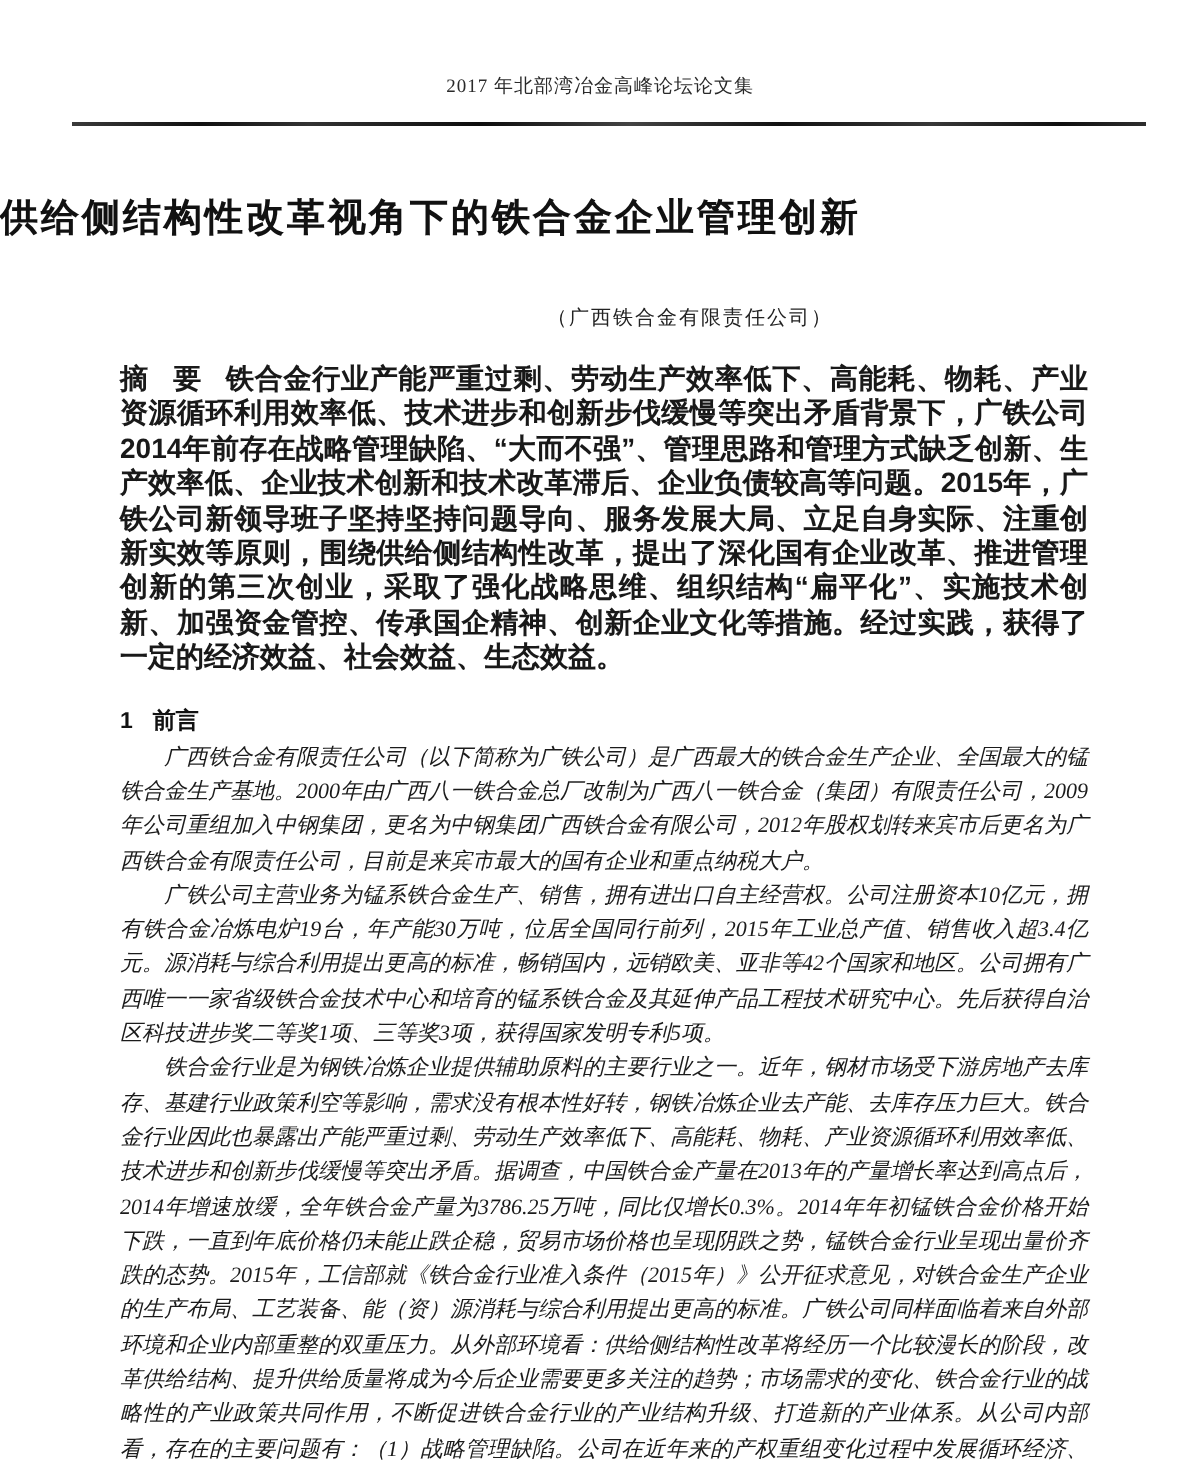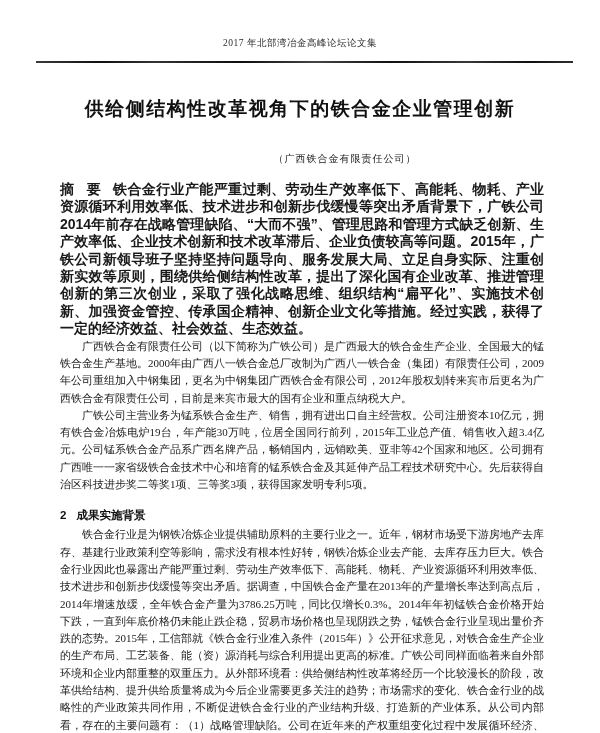--- a/index.html
+++ b/index.html
@@ -35,21 +35,21 @@
     height: 2px;
     background: linear-gradient(90deg,
       #3a3a3a 0%, #101010 12%, #333 22%, #0d0d0d 38%,
       #444 52%, #111 66%, #383838 80%, #0f0f0f 92%, #2e2e2e 100%);
   }
   .paper-title {
     position: absolute;
     top: 72px;
     left: 0;
     width: 100%;
-    text-align: center;
+    text-align: left;
     font-family: "Liberation Sans", "DejaVu Sans", sans-serif;
     font-weight: 700;
     font-size: 19px;
     letter-spacing: 1.5px;
     color: #111;
   }
   .author {
     position: absolute;
     top: 111px;
     left: 0;
@@ -110,20 +110,21 @@
     color: #111;
   }
   .sec-heading .sec-num { margin-right: 10px; }
   .body-para {
     font-size: 11px;
     line-height: 17.3px;
     text-align: justify;
     text-indent: 2em;
     color: #1b1b1b;
     margin: 0;
+    font-style: italic;
   }
 </style>
 </head>
 <body>
 
 <div class="page">
 
   <div class="running-header">2017 年北部湾冶金高峰论坛论文集</div>
 
   <div class="header-rule"></div>
@@ -133,26 +134,26 @@
 
   <div class="affiliation">（广西铁合金有限责任公司）</div>
 
   <div class="content">
 
     <div class="abstract">
       <span class="label">摘 要</span><span>铁合金行业产能严重过剩、劳动生产效率低下、高能耗、物耗、产业资源循环利用效率低、技术进步和创新步伐缓慢等突出矛盾背景下，广铁公司2014年前存在战略管理缺陷、“大而不强”、管理思路和管理方式缺乏创新、生产效率低、企业技术创新和技术改革滞后、企业负债较高等问题。2015年，广铁公司新领导班子坚持坚持问题导向、服务发展大局、立足自身实际、注重创新实效等原则，围绕供给侧结构性改革，提出了深化国有企业改革、推进管理创新的第三次创业，采取了强化战略思维、组织结构“扁平化”、实施技术创新、加强资金管控、传承国企精神、创新企业文化等措施。经过实践，获得了一定的经济效益、社会效益、生态效益。</span>
     </div>
 
 
+    <div class="sec-heading">
+      <span class="sec-num">1</span><span>前言</span>
+    </div>
 
     <p class="body-para">广西铁合金有限责任公司（以下简称为广铁公司）是广西最大的铁合金生产企业、全国最大的锰铁合金生产基地。2000年由广西八一铁合金总厂改制为广西八一铁合金（集团）有限责任公司，2009年公司重组加入中钢集团，更名为中钢集团广西铁合金有限公司，2012年股权划转来宾市后更名为广西铁合金有限责任公司，目前是来宾市最大的国有企业和重点纳税大户。</p>
 
-    <p class="body-para">广铁公司主营业务为锰系铁合金生产、销售，拥有进出口自主经营权。公司注册资本10亿元，拥有铁合金冶炼电炉19台，年产能30万吨，位居全国同行前列，2015年工业总产值、销售收入超3.4亿元。公司锰系铁合金产品系广西名牌产品，畅销国内，远销欧美、亚非等42个国家和地区。公司拥有广西唯一一家省级铁合金技术中心和培育的锰系铁合金及其延伸产品工程技术研究中心。先后获得自治区科技进步奖二等奖1项、三等奖3项，获得国家发明专利5项。</p>
+    <p class="body-para">广铁公司主营业务为锰系铁合金生产、销售，拥有进出口自主经营权。公司注册资本10亿元，拥有铁合金冶炼电炉19台，年产能30万吨，位居全国同行前列，2015年工业总产值、销售收入超3.4亿元。源消耗与综合利用提出更高的标准，畅销国内，远销欧美、亚非等42个国家和地区。公司拥有广西唯一一家省级铁合金技术中心和培育的锰系铁合金及其延伸产品工程技术研究中心。先后获得自治区科技进步奖二等奖1项、三等奖3项，获得国家发明专利5项。</p>
 
-    <div class="sec-heading">
-      <span class="sec-num">2</span><span>成果实施背景</span>
-    </div>
 
     <p class="body-para">铁合金行业是为钢铁冶炼企业提供辅助原料的主要行业之一。近年，钢材市场受下游房地产去库存、基建行业政策利空等影响，需求没有根本性好转，钢铁冶炼企业去产能、去库存压力巨大。铁合金行业因此也暴露出产能严重过剩、劳动生产效率低下、高能耗、物耗、产业资源循环利用效率低、技术进步和创新步伐缓慢等突出矛盾。据调查，中国铁合金产量在2013年的产量增长率达到高点后，2014年增速放缓，全年铁合金产量为3786.25万吨，同比仅增长0.3%。2014年年初锰铁合金价格开始下跌，一直到年底价格仍未能止跌企稳，贸易市场价格也呈现阴跌之势，锰铁合金行业呈现出量价齐跌的态势。2015年，工信部就《铁合金行业准入条件（2015年）》公开征求意见，对铁合金生产企业的生产布局、工艺装备、能（资）源消耗与综合利用提出更高的标准。广铁公司同样面临着来自外部环境和企业内部重整的双重压力。从外部环境看：供给侧结构性改革将经历一个比较漫长的阶段，改革供给结构、提升供给质量将成为今后企业需要更多关注的趋势；市场需求的变化、铁合金行业的战略性的产业政策共同作用，不断促进铁合金行业的产业结构升级、打造新的产业体系。从公司内部看，存在的主要问题有：（1）战略管理缺陷。公司在近年来的产权重组变化过程中发展循环经济、多元化经营、技术进步等长期战略思路不清晰，制约了公司在复杂环境中的发展。（2）“大而不强”。虽然公司生产规模大，但落后产能比重大，创新能力不强，没有形成企业的核心</p>
 
   </div>
 
 </div>
 
 </body></html>

